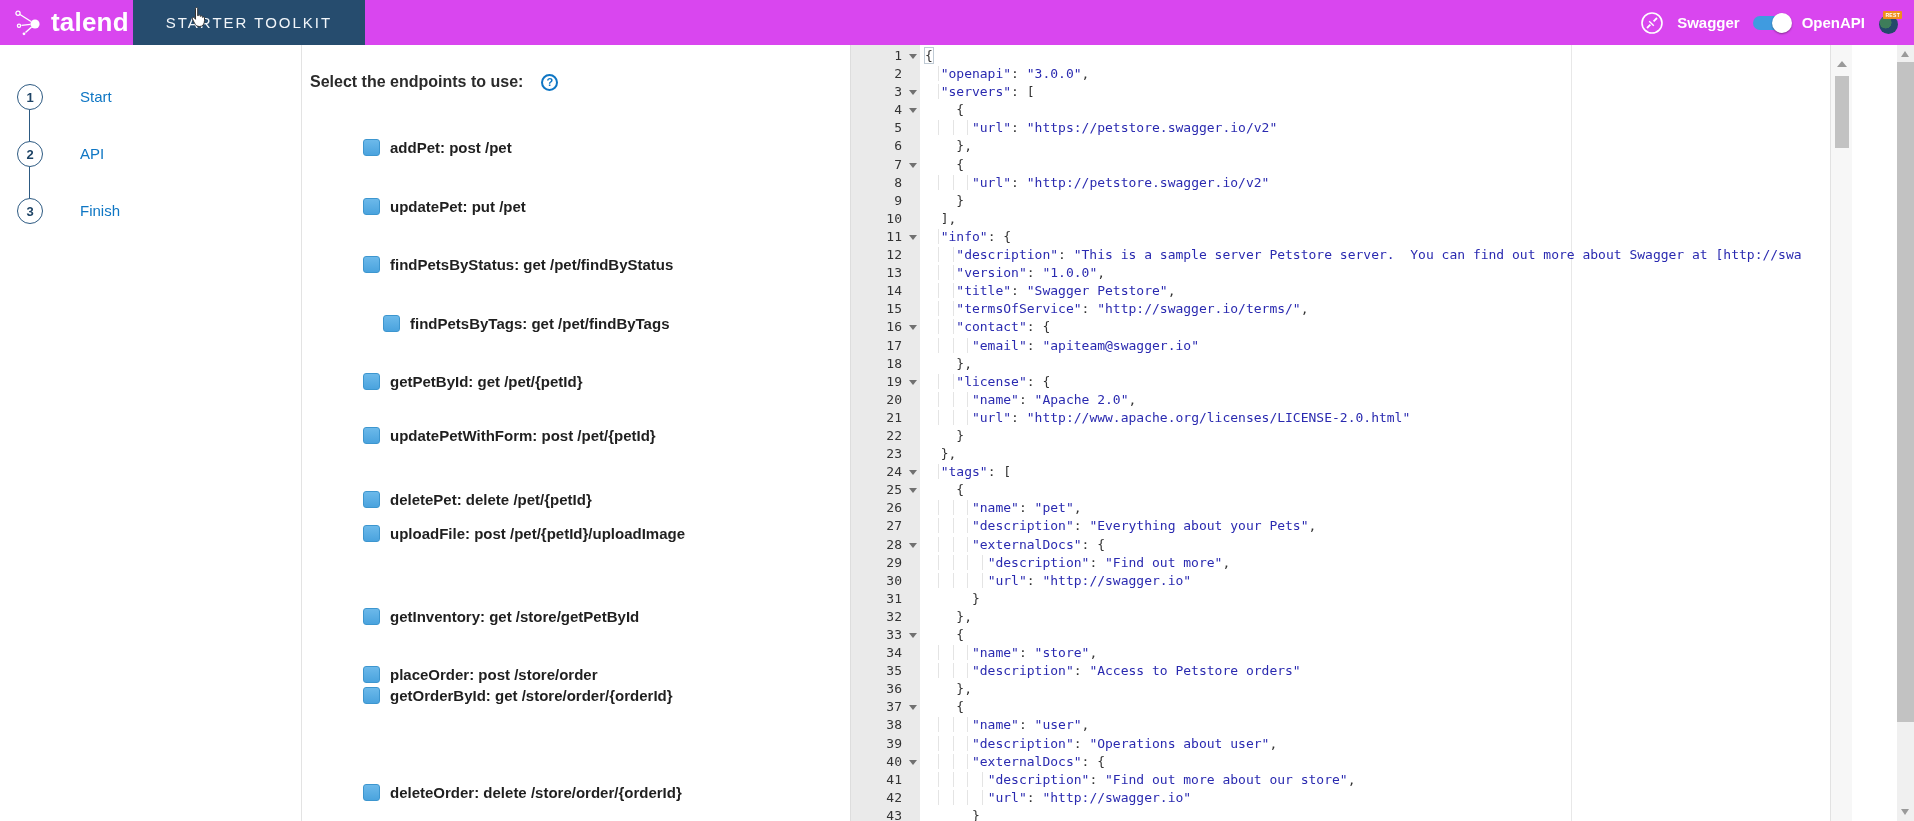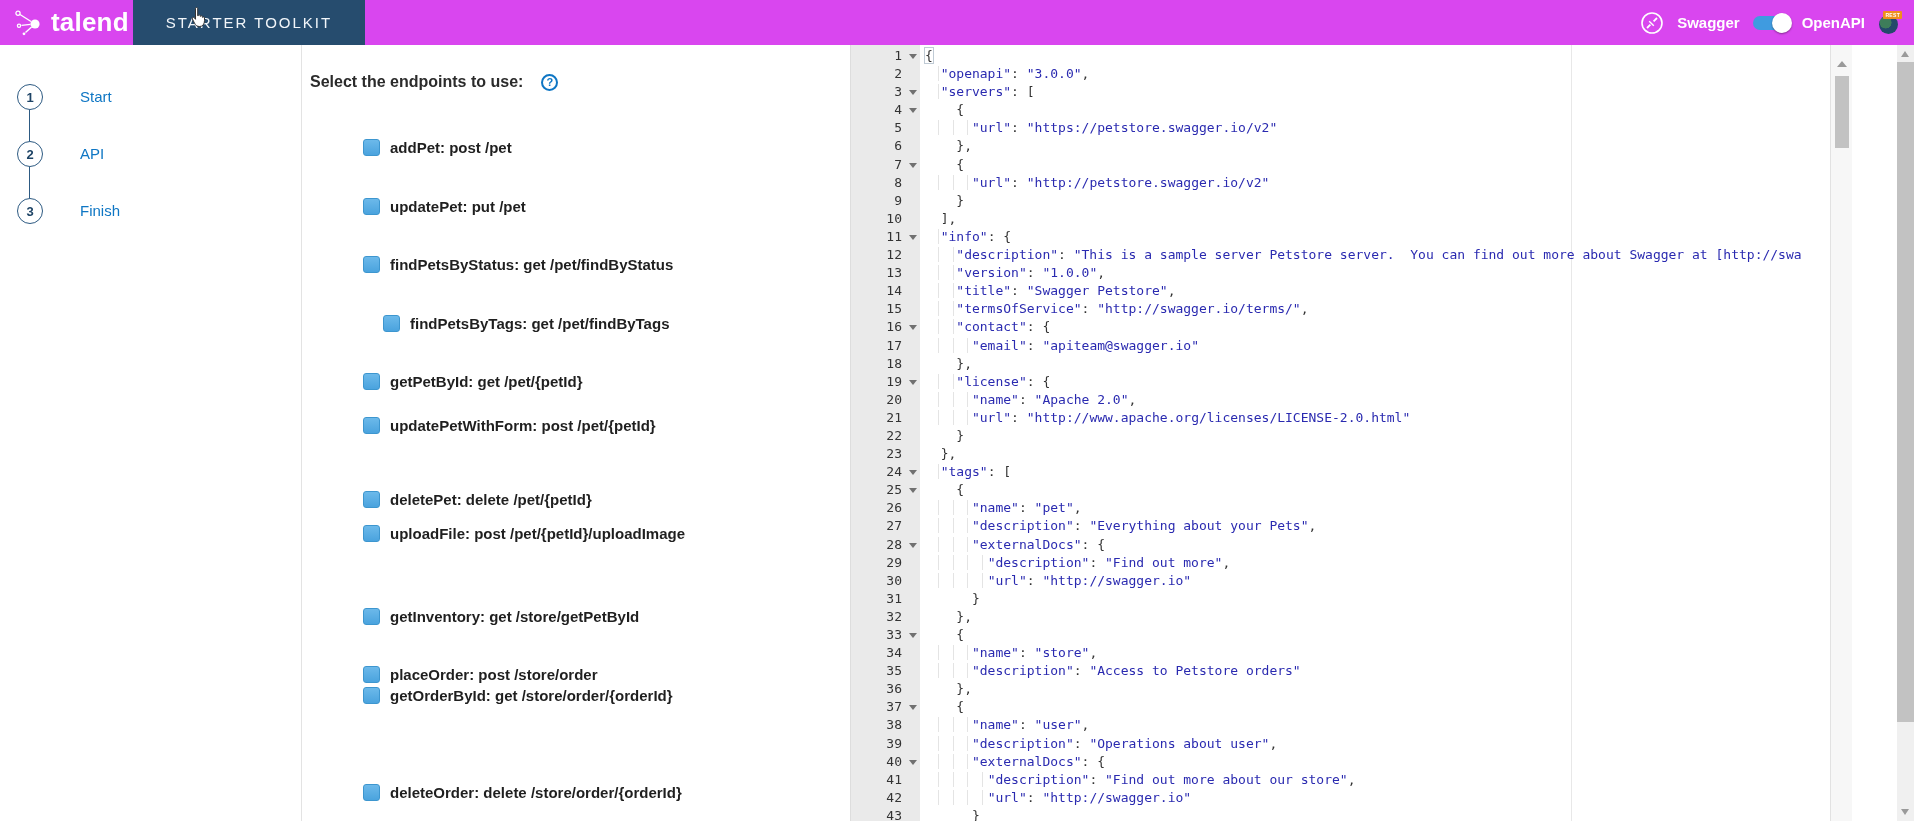--- a/index.html
+++ b/index.html
@@ -157,21 +157,21 @@
           <span class="ep-label">findPetsByStatus: get /pet/findByStatus</span>
         </div>
         <div class="ep-row" style="top: 269px; margin-left: 20px;">
           <span class="ep-check"></span>
           <span class="ep-label">findPetsByTags: get /pet/findByTags</span>
         </div>
         <div class="ep-row" style="top: 327px;">
           <span class="ep-check"></span>
           <span class="ep-label">getPetById: get /pet/{petId}</span>
         </div>
-        <div class="ep-row" style="top: 371px;">
+        <div class="ep-row" style="top: 381px;">
           <span class="ep-check"></span>
           <span class="ep-label">updatePetWithForm: post /pet/{petId}</span>
         </div>
         <div class="ep-row" style="top: 445px;">
           <span class="ep-check"></span>
           <span class="ep-label">deletePet: delete /pet/{petId}</span>
         </div>
         <div class="ep-row" style="top: 479px;">
           <span class="ep-check"></span>
           <span class="ep-label">uploadFile: post /pet/{petId}/uploadImage</span>

